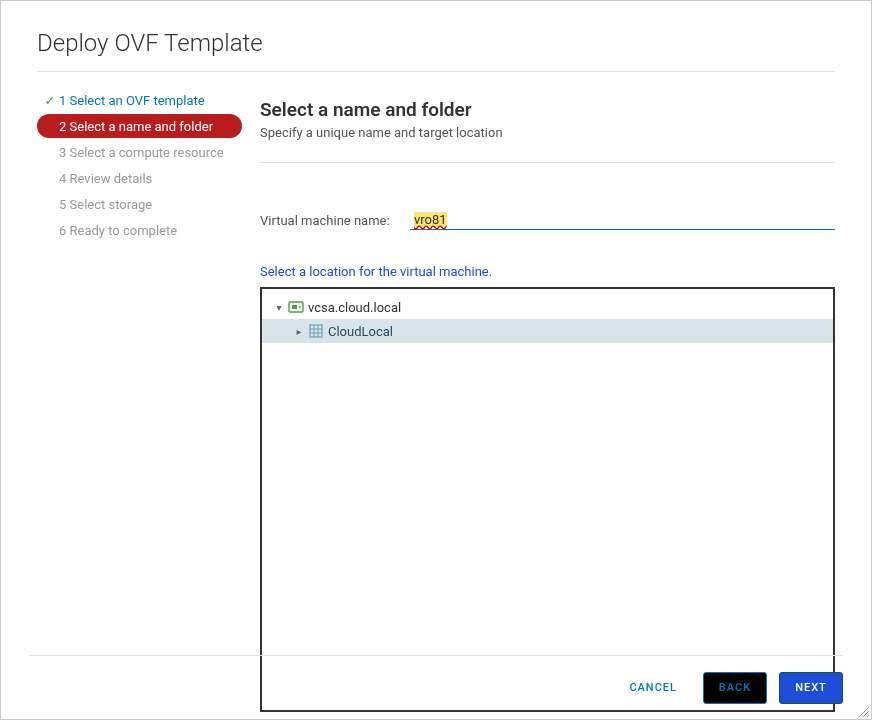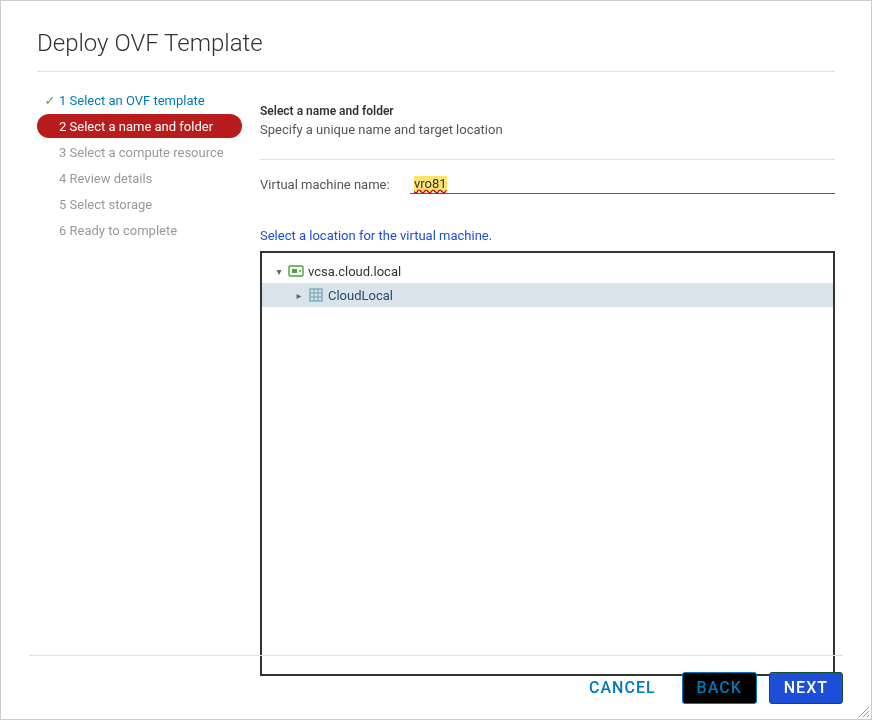--- a/index.html
+++ b/index.html
@@ -64,24 +64,24 @@
   .step.active .lbl { color: #fff; }
   .step.pending .lbl { color: #999; }
   .step.pending .chk { visibility: hidden; }
   .step .lbl { white-space: nowrap; }
   .main {
     flex: 1;
     padding: 16px 0 0 18px;
     min-width: 0;
   }
   .section-title {
-    font-size: 12px;
+    font-size: 19px;
     font-weight: 600;
     color: #333;
-    margin: 16px 0 4px 0;
+    margin: 10px 0 4px 0;
   }
   .section-sub {
     font-size: 13px;
     color: #555;
     margin: 0 0 22px 0;
   }
   .hr {
     border: none;
     border-top: 1px solid #e0e0e0;
     margin: 8px 0 14px 0;
@@ -99,20 +99,21 @@
   }
   .vm-name-input {
     flex: 1;
     border: none;
     border-bottom: 1px solid #0079b8;
     font-size: 13px;
     padding: 2px 4px;
     outline: none;
     font-family: inherit;
     color: #333;
+    margin-top: 33px;
   }
   .vm-name-input::selection { background: #ffe36e; }
   .hl {
     background: #ffe36e;
     text-decoration: underline wavy #cc0000;
     text-decoration-skip-ink: none;
   }
   .loc-label {
     font-size: 13px;
     color: #1d4ed8;
@@ -148,21 +149,21 @@
     bottom: 0; left: 0; right: 0;
     height: 64px;
     border-top: 1px solid #e0e0e0;
     margin: 0 28px;
     display: flex;
     justify-content: flex-end;
     align-items: center;
     gap: 12px;
   }
   .btn {
-    font-size: 16px;
+    font-size: 11px;
     letter-spacing: 1px;
     font-weight: 500;
     height: 32px;
     padding: 0 14px;
     min-width: 64px;
     border-radius: 3px;
     cursor: pointer;
     font-family: inherit;
   }
   .btn-cancel {

